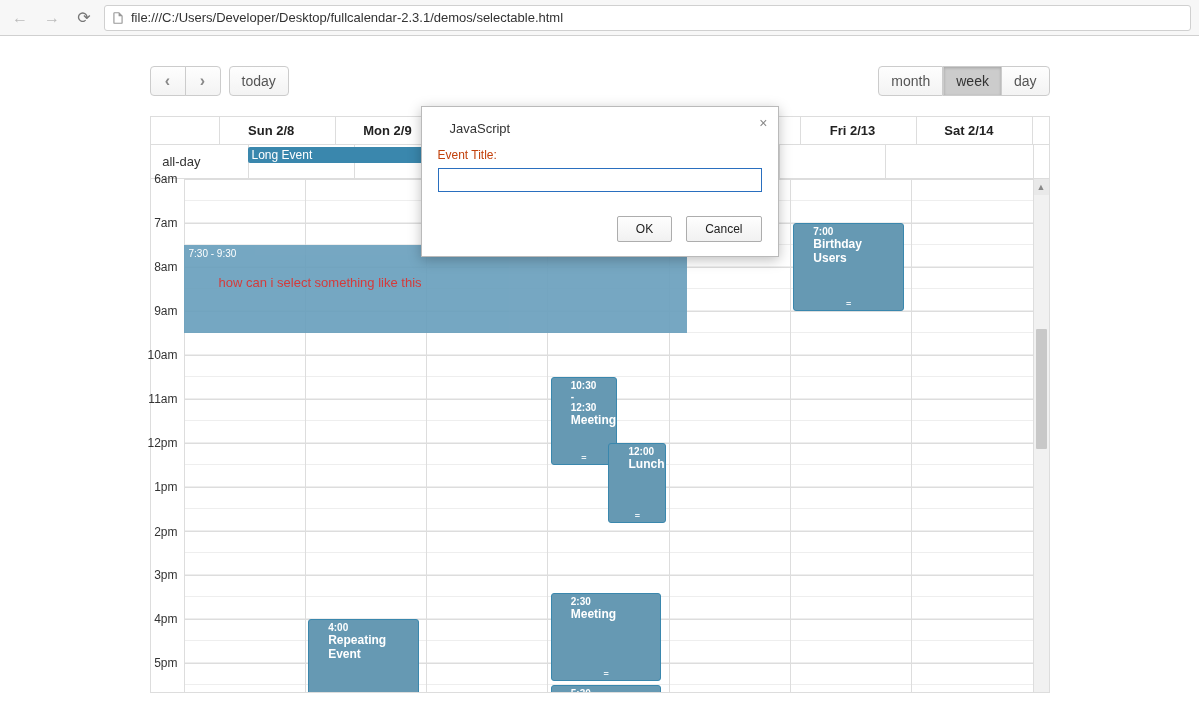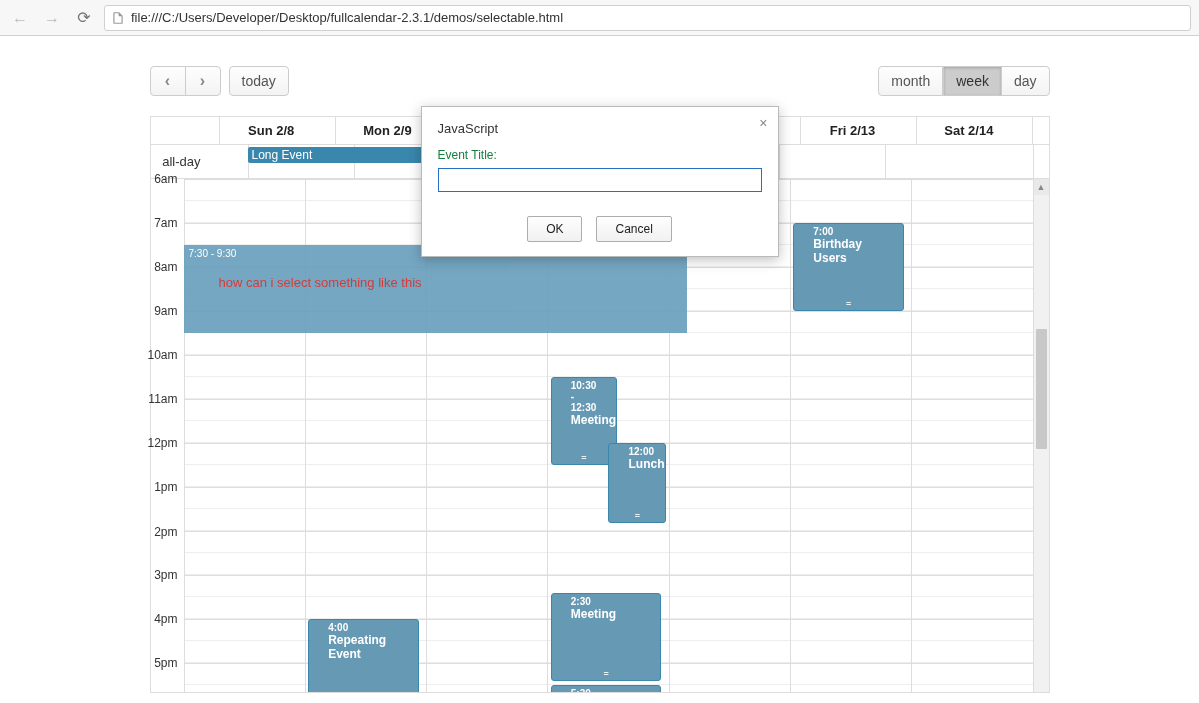--- a/index.html
+++ b/index.html
@@ -102,28 +102,28 @@
   .scrollbar-stub { width:16px; flex:none; border-left:1px solid #ddd; background:#f1f1f1; position:relative;}
   .sb-arrow { position:absolute; left:0; right:0; height:16px; background:#e9e9e9; display:flex; align-items:center; justify-content:center; color:#888; font-size:9px;}
   .sb-arrow.top{ top:0;}
   .sb-thumb { position:absolute; left:2px; right:2px; top:150px; height:120px; background:#c8c8c8; border-radius:1px;}
   
   .dialog {
     position:absolute; left:50%; top:40px; transform:translateX(-50%);
     width:358px; background:#fff; border:1px solid #bababa; box-shadow:0 3px 12px rgba(0,0,0,0.25);
     z-index:50; font-size:12px;
   }
-  .dialog .ttl { padding:14px 16px 6px; font-size:13px; color:#333;}
+  .dialog .ttl { padding:14px 28px 6px; font-size:13px; color:#333;}
   .dialog .close { position:absolute; top:8px; right:10px; color:#888; font-size:14px; cursor:pointer;}
   .dialog .body { padding: 6px 16px 14px;}
-  .dialog label { display:block; margin-bottom:6px; color:#15803d; font-size:12px;}
+  .dialog label { display:block; margin-bottom:6px; color:#c2410c; font-size:12px;}
   .dialog input[type=text] {
     width:100%; height:24px; border:1px solid #2a6fbf; outline:none; padding:0 4px; font-size:13px;
   }
-  .dialog .btns { display:flex; justify-content:center; gap:14px; padding:10px 16px 14px;}
+  .dialog .btns { display:flex; justify-content:flex-end; gap:14px; padding:10px 16px 14px;}
   .dialog .dbtn {
     border:1px solid #adadad; background:linear-gradient(#fefefe,#f1f1f1);
     padding:5px 18px; font-size:12px; cursor:pointer; border-radius:2px; color:#222;
   }
 </style>
 </head>
 <body>
 
 <div class="chrome">
   <div class="nav-btn disabled">←</div>

